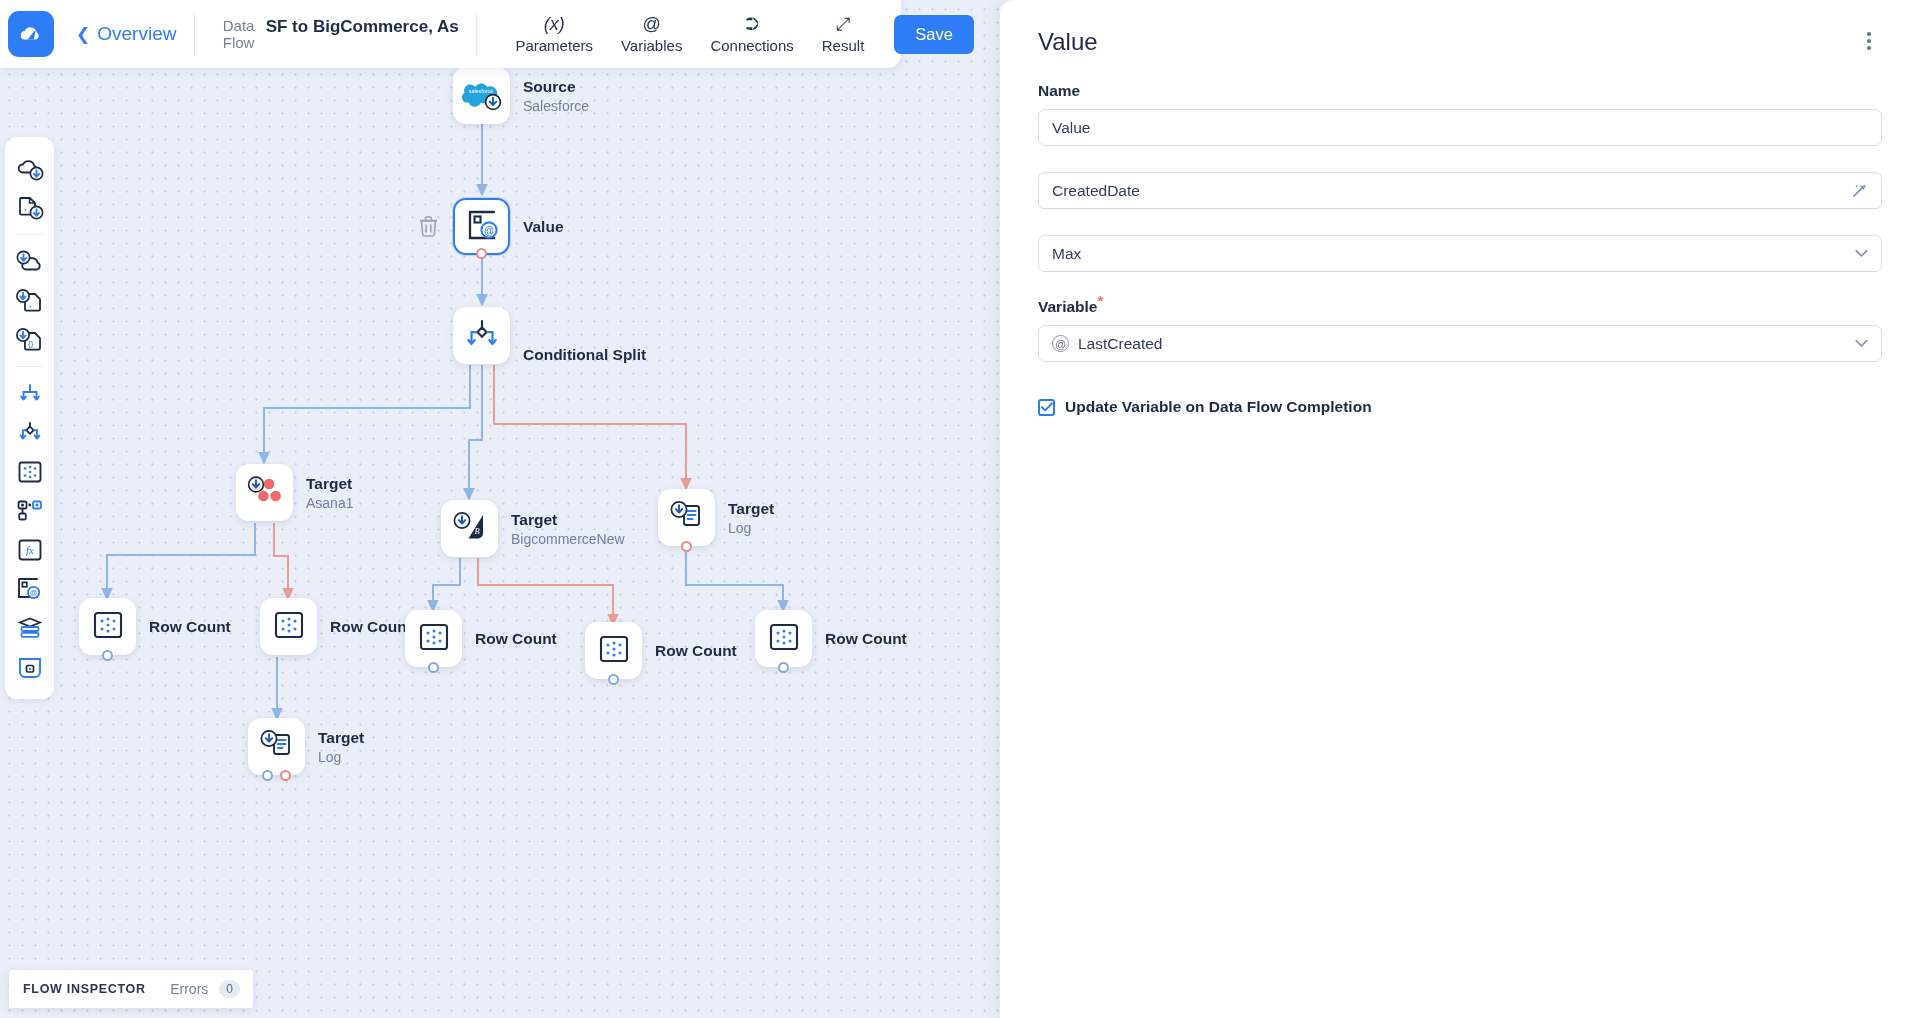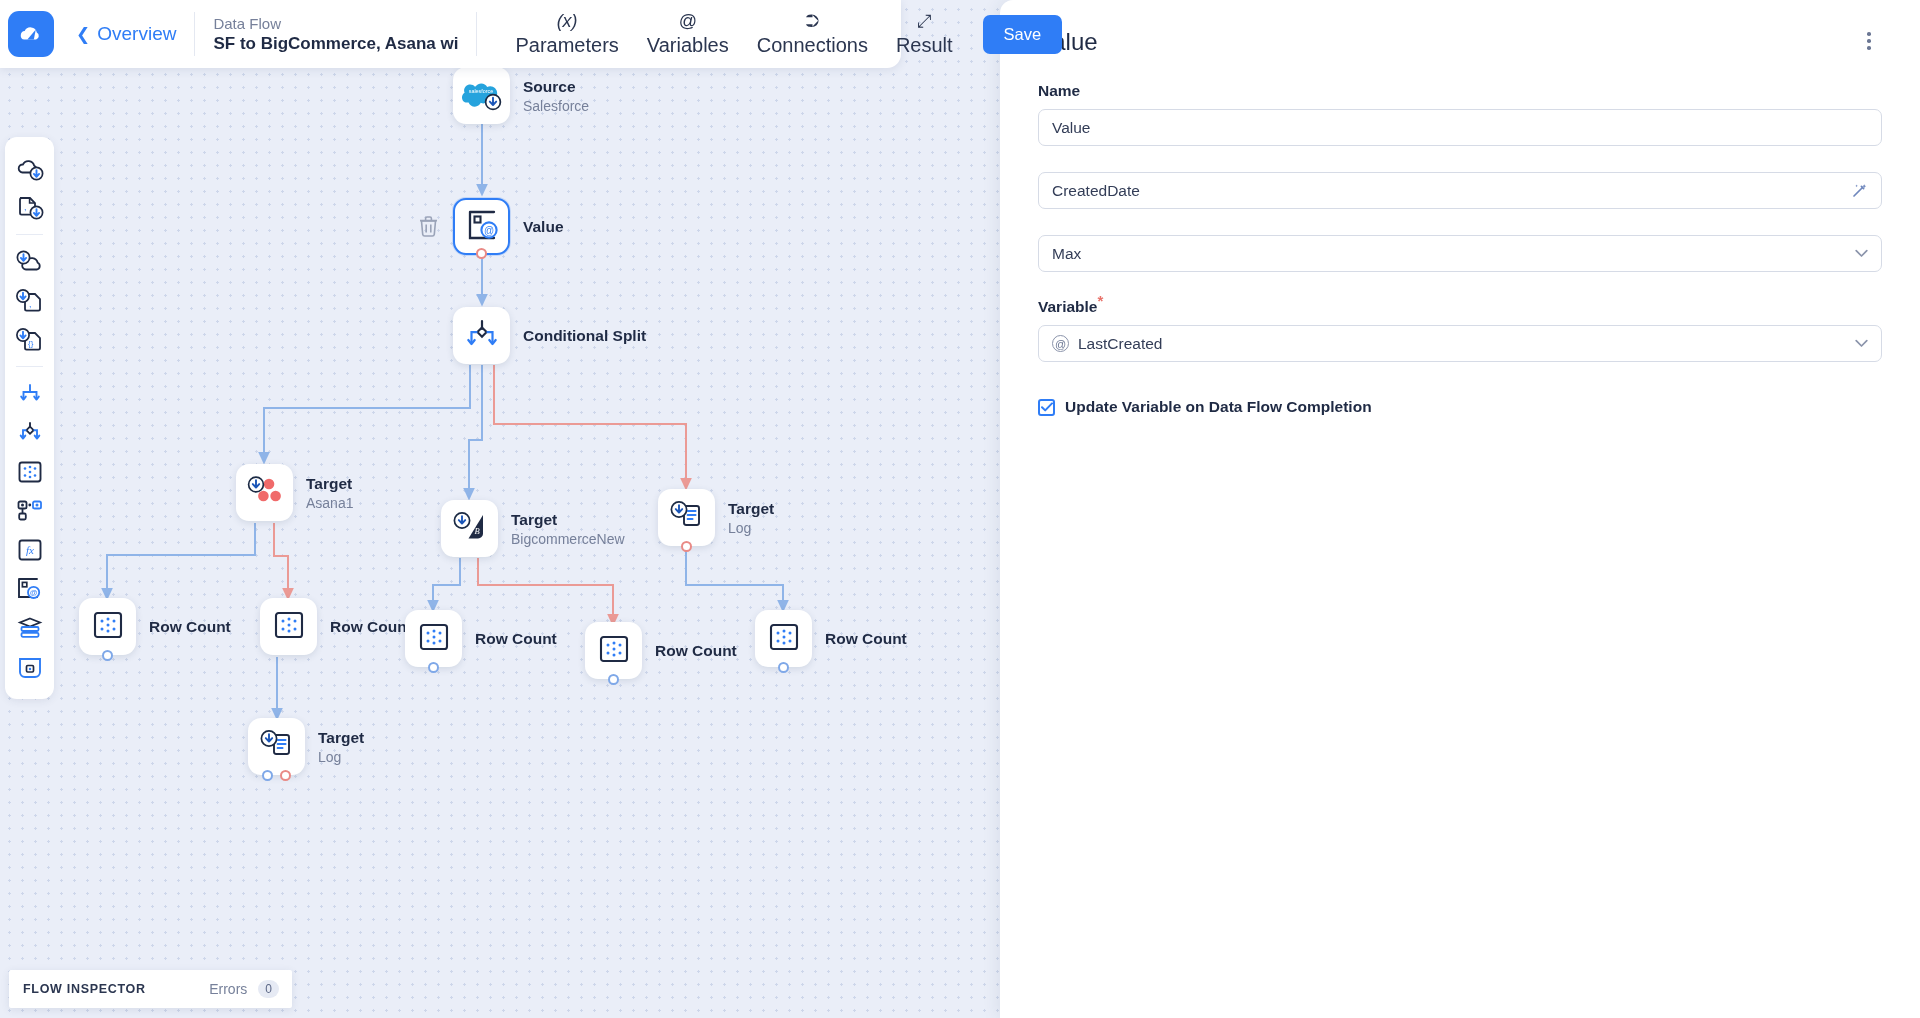--- a/index.html
+++ b/index.html
@@ -35,34 +35,34 @@
     display: flex; align-items: center; justify-content: center;
     flex: none;
   }
   .overview-btn {
     display: flex; align-items: center; gap: 7px;
     margin-left: 22px; color: #2f7df6; font-size: 19px; cursor: pointer;
     flex: none;
   }
   .chev-left { font-size: 17px; line-height: 1; }
   .divider-v { width: 1px; height: 44px; background: #e4e8f1; margin: 0 18px; flex: none; }
-  .flow-meta { display: flex; flex-direction: column; gap: 2px; width: 245px; flex: none; }
+  .flow-meta { display: flex; flex-direction: row; gap: 2px; width: 245px; flex: none; text-align: center; }
   .flow-meta .kind { font-size: 15px; color: #76809a; }
   .flow-meta .name {
     font-size: 17px; font-weight: bold; color: #1f2a44;
     white-space: nowrap; overflow: hidden; text-overflow: clip;
   }
   .tool-group { display: flex; align-items: center; gap: 0; margin-left: 6px; }
   .tool-item {
     display: flex; flex-direction: column; align-items: center; gap: 3px;
     padding: 0 14px; cursor: pointer; color: #1f2a44;
   }
   .tool-item .glyph { font-size: 18px; line-height: 20px; color: #2b3650; font-style: italic; }
   .tool-item .glyph.up { font-style: normal; }
-  .tool-item .lbl { font-size: 20px; color: #2b3650; }
+  .tool-item .lbl { font-size: 15px; color: #2b3650; }
   .save-btn {
     margin-left: 16px; background: #2f7df6; color: #fff;
     border: none; border-radius: 7px;
     padding: 10px 21px; font-size: 16.5px; cursor: pointer;
     font-family: "Liberation Sans", sans-serif;
   }
 
   
   .palette {
     position: absolute; left: 5px; top: 137px; width: 49px; height: 562px;
@@ -72,21 +72,21 @@
     padding: 12px 0; gap: 0; z-index: 30;
   }
   .palette-item {
     width: 34px; height: 34px; margin: 5.5px 0;
     display: flex; align-items: center; justify-content: center; cursor: pointer;
   }
   .palette-sep { width: 27px; height: 1px; background: #e7ebf4; margin: 7px 0; }
 
   
   .inspector {
-    position: absolute; left: 9px; bottom: 10px; width: 283px; height: 38px;
+    position: absolute; left: 9px; bottom: 10px; width: 244px; height: 38px;
     background: #fff; border-radius: 2px;
     box-shadow: 0 2px 9px rgba(42,58,94,.10);
     display: flex; align-items: center; z-index: 30;
   }
   .inspector .title {
     font-size: 12.5px; font-weight: bold; letter-spacing: .7px;
     color: #2b3650; margin-left: 14px;
   }
   .inspector .errors { margin-left: auto; display: flex; align-items: center; gap: 11px; margin-right: 13px; }
   .inspector .errors .t { font-size: 14px; color: #76809a; }
@@ -232,21 +232,21 @@
             <text x="23" y="24" text-anchor="middle" fill="#2f7df6" font-size="10" font-family="'Liberation Sans',sans-serif">@</text>
           </svg>
         </span>
         <span class="port red"></span>
       </div>
       <div class="node-labels">
         <span class="t1">Value</span>
       </div>
     </div>
 
-    <div class="node" style="left:453px; top:307px;">
+    <div class="node" style="left:453px; top:307px;align-items:flex-end;">
       <div class="node-box">
         <span>
           <svg width="34" height="30" viewBox="0 0 34 30">
             <path d="M17 2v8" stroke="#1f2a44" stroke-width="2.2" stroke-linecap="round"></path>
             <path d="M17 8.5 l4.6 4.6 L17 17.7 L12.4 13.1 z" fill="none" stroke="#1f2a44" stroke-width="2.1"></path>
             <path d="M12.4 13.1 H6.5 V24" fill="none" stroke="#2f7df6" stroke-width="2.2"></path>
             <path d="M3.3 21 L6.5 25 L9.7 21" fill="none" stroke="#2f7df6" stroke-width="2.2" stroke-linecap="round" stroke-linejoin="round"></path>
             <path d="M21.6 13.1 H27.5 V24" fill="none" stroke="#2f7df6" stroke-width="2.2"></path>
             <path d="M24.3 21 L27.5 25 L30.7 21" fill="none" stroke="#2f7df6" stroke-width="2.2" stroke-linecap="round" stroke-linejoin="round"></path>
           </svg>

